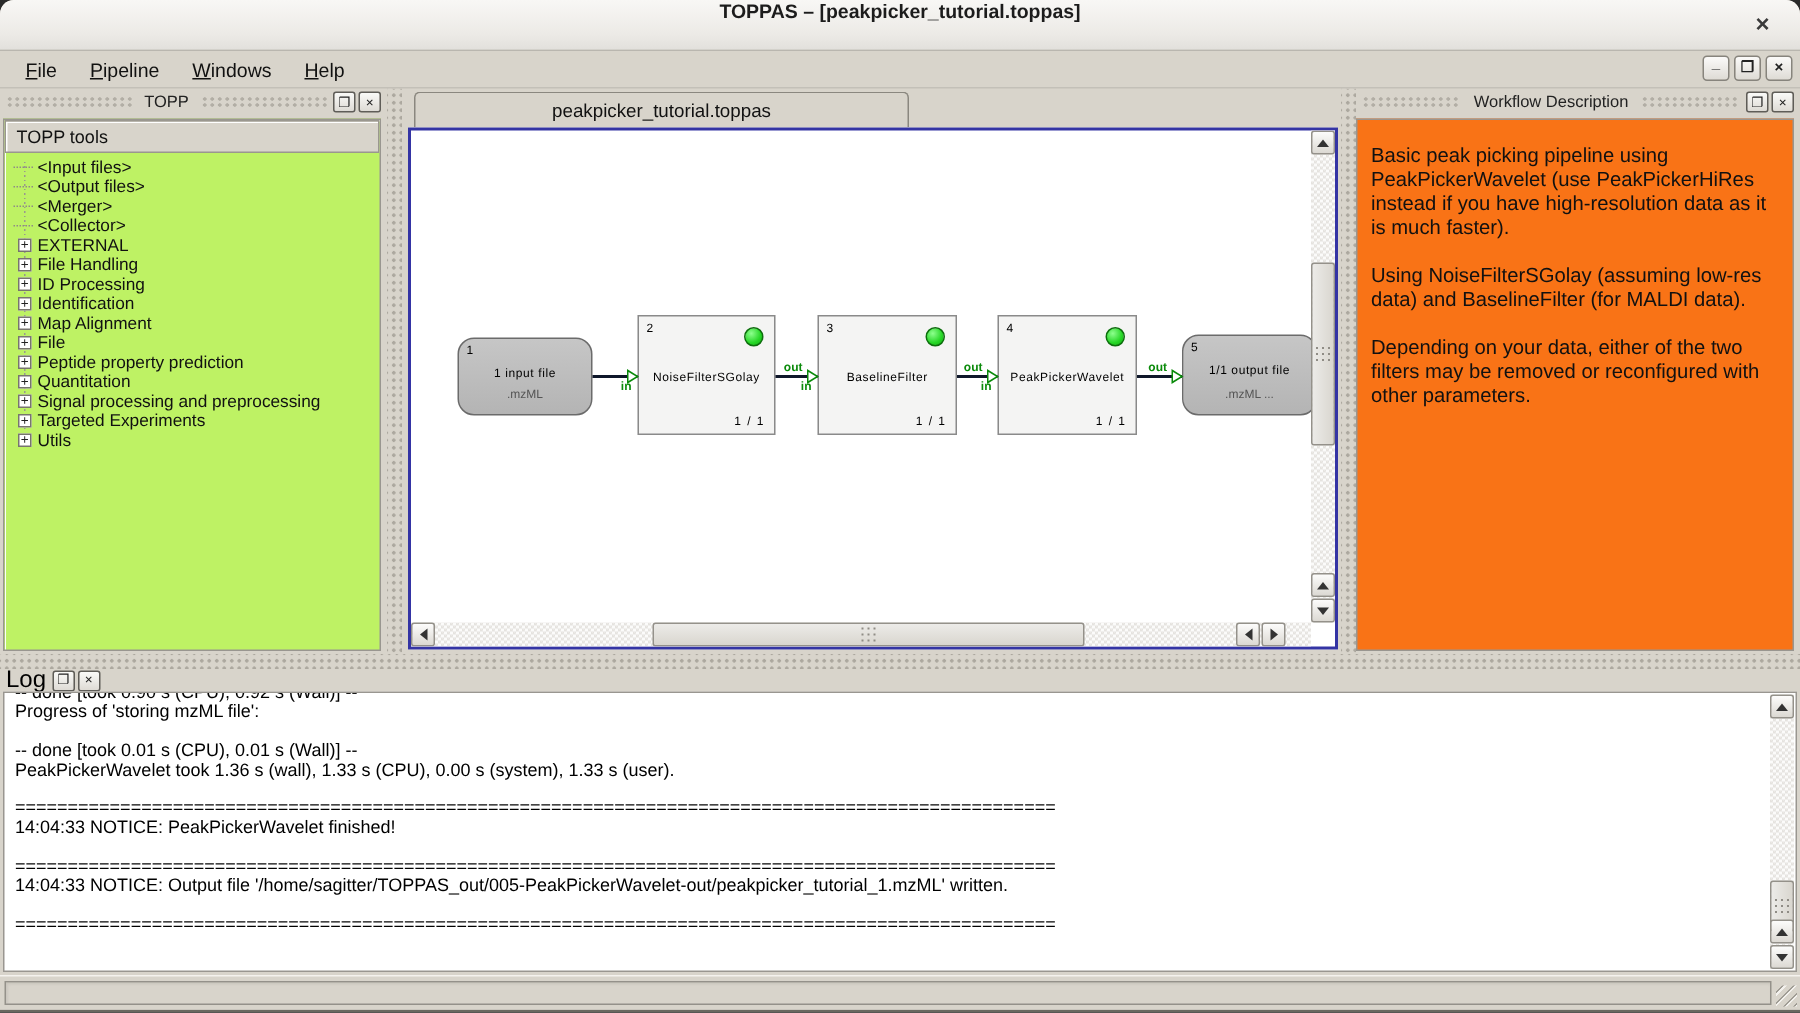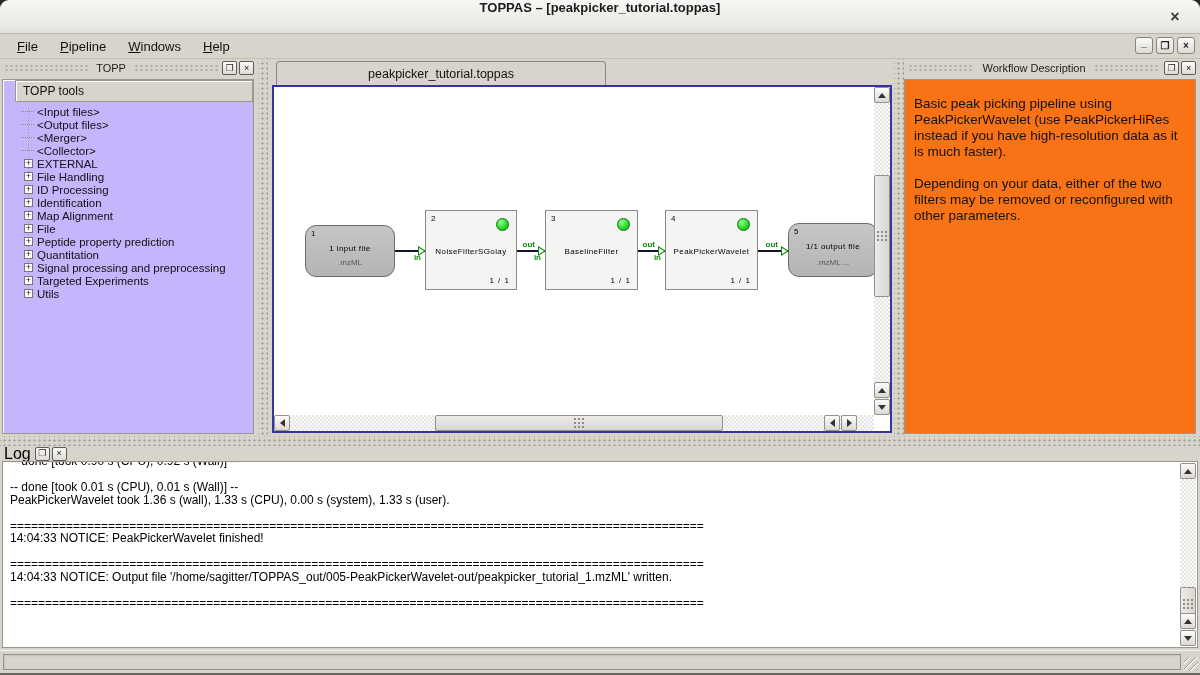--- a/index.html
+++ b/index.html
@@ -41,21 +41,21 @@
   .dock-title .tex{flex:1;height:8px;
     background-image:radial-gradient(circle,#b2aea5 1px,transparent 1.3px);
     background-size:5px 4px;}
   .dock-title .cap{padding:0 8px;font-size:11px;color:#222;}
   .dock-btns{display:flex;gap:2px;margin-left:4px;}
   .dock-btn{width:15px;height:14px;border:1px solid #5f5d58;border-radius:2px;
     background:linear-gradient(#fafaf8,#dedbd5);display:flex;align-items:center;
     justify-content:center;font-size:9px;line-height:9px;color:#222;}
   
   .toolbox{margin:2px 4px 2px 2px;flex:1;border:1px solid #999690;
-    box-shadow:inset 1px 1px 0 #fdfdfc;background:#c4b5fd;overflow:hidden;padding-left:12px;}
+    box-shadow:inset 1px 1px 0 #fdfdfc;background:#bef264;overflow:hidden;}
   .toolbox-header{border:1px solid #9a978f;box-shadow:inset 1px 1px 0 #fff;
     background:#d8d4cb;font-size:12px;padding:3px 7px;color:#111;}
   .tree{padding:3px 0 0 6px;position:relative;
     background-image:repeating-linear-gradient(#9a978f 0 1px,transparent 1px 3px);
     background-size:1px calc(100% - 18px);background-position:13px 6px;background-repeat:no-repeat;}
   .tree-item{display:flex;align-items:center;height:13px;font-size:11.5px;color:#111;white-space:nowrap;}
   .twig{width:13px;height:1px;border-bottom:1px dotted #8f8c85;margin-right:3px;flex:none;}
   .expand-box{width:9px;height:9px;border:1px solid #77756f;background:#fff;flex:none;
     display:flex;align-items:center;justify-content:center;font-size:9px;line-height:7px;
     color:#222;margin:0 4px 0 3px;}
@@ -355,20 +355,21 @@
               <span>❐</span>
             </span>
           <span class="dock-btn">
               <span>×</span>
             </span>
         </span>
       </div>
       <div class="desc-box">
 
       <div class="para">Basic peak picking pipeline using PeakPickerWavelet (use PeakPickerHiRes instead if you have high-resolution data as it is much faster).</div>
+          <div class="para">Using NoiseFilterSGolay (assuming low-res data) and BaselineFilter (for MALDI data).</div>
           <div class="para">Depending on your data, either of the two filters may be removed or reconfigured with other parameters.</div>
         </div>
     </div>
   </div>
 
   <div class="hsplit"></div>
 
   <div class="log-title">
     <span class="tex"></span>
     <span class="cap">Log</span>
@@ -379,20 +380,21 @@
         </span>
       <span class="dock-btn">
           <span>×</span>
         </span>
     </span>
   </div>
   <div class="log-box">
     <div class="log-lines">
 
     <div class="log-line">-- done [took 0.90 s (CPU), 0.92 s (Wall)] --</div>
+        <div class="log-line">Progress of 'storing mzML file':</div>
         <div class="log-line"></div>
         <div class="log-line">-- done [took 0.01 s (CPU), 0.01 s (Wall)] --</div>
         <div class="log-line">PeakPickerWavelet took 1.36 s (wall), 1.33 s (CPU), 0.00 s (system), 1.33 s (user).</div>
         <div class="log-line"></div>
         <div class="log-line">===================================================================================================</div>
         <div class="log-line">14:04:33 NOTICE: PeakPickerWavelet finished!</div>
         <div class="log-line"></div>
         <div class="log-line">===================================================================================================</div>
         <div class="log-line">14:04:33 NOTICE: Output file '/home/sagitter/TOPPAS_out/005-PeakPickerWavelet-out/peakpicker_tutorial_1.mzML' written.</div>
         <div class="log-line"></div>

